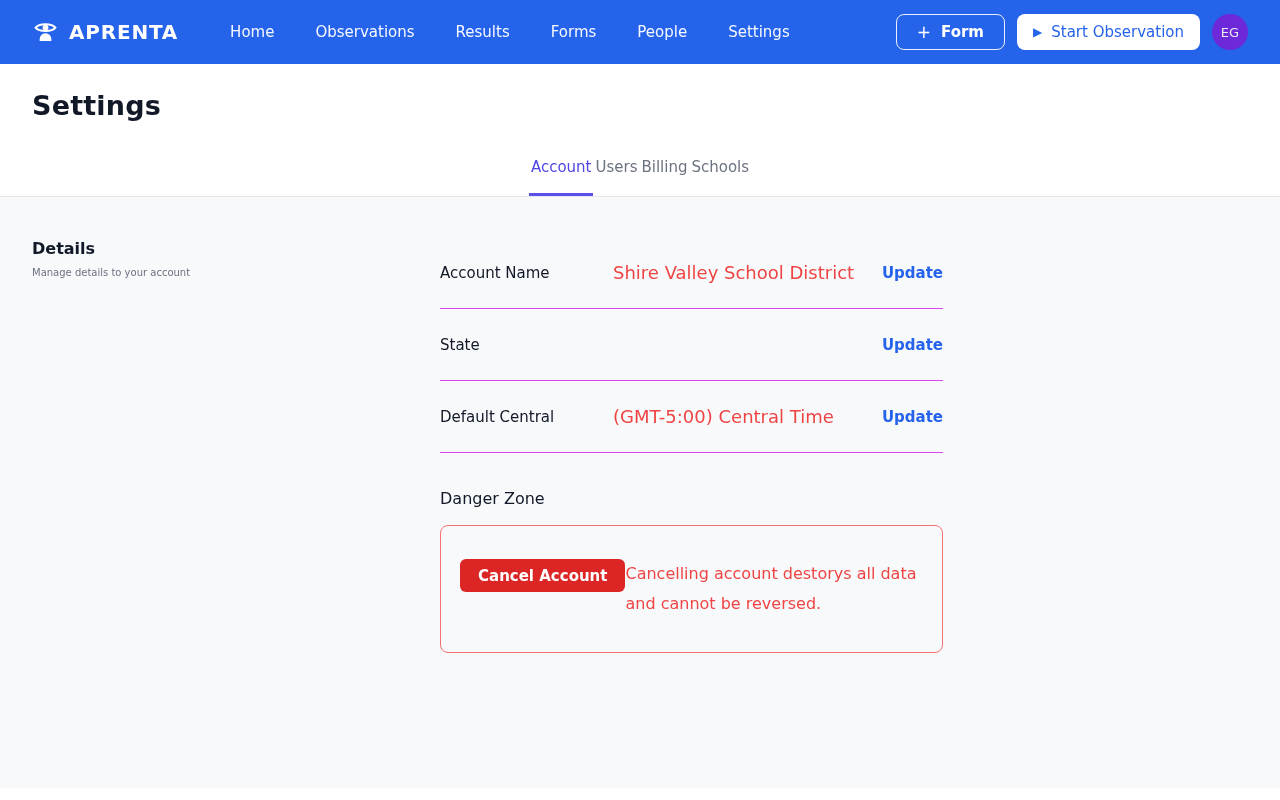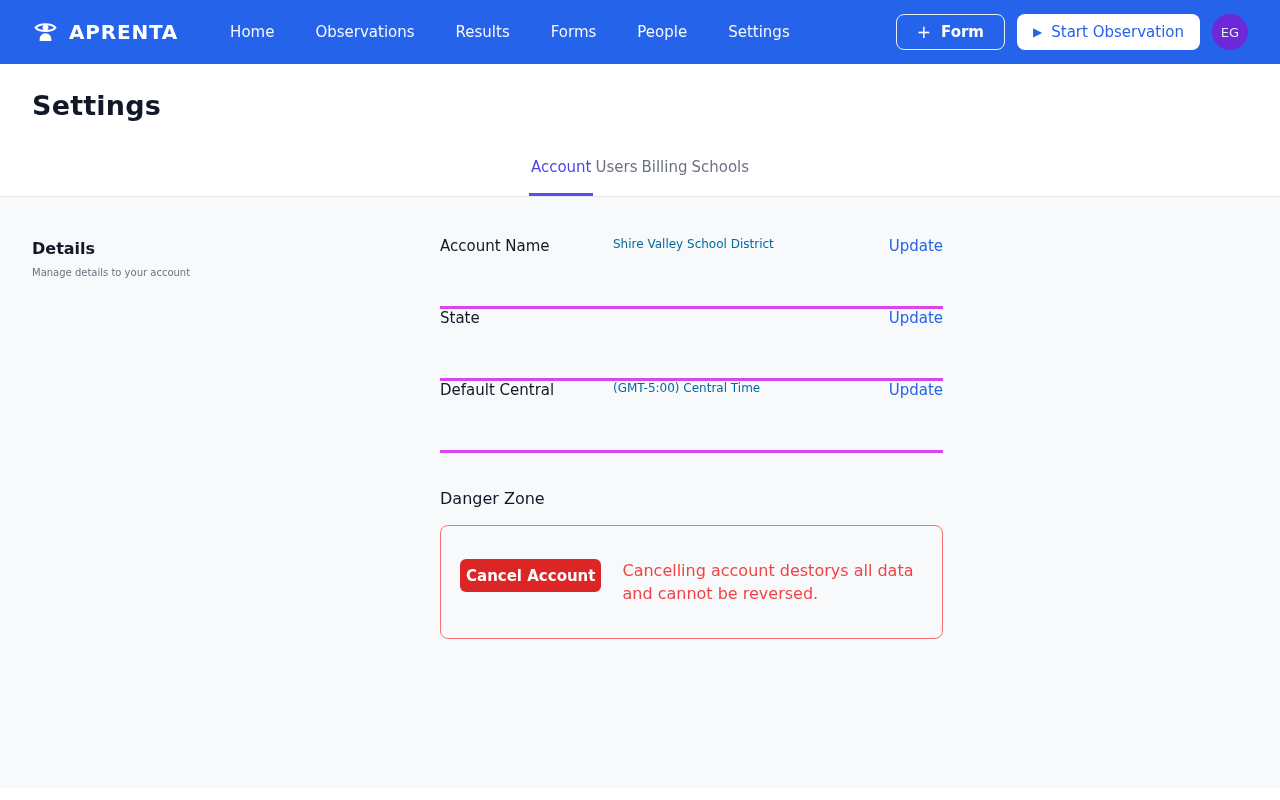--- a/index.html
+++ b/index.html
@@ -146,40 +146,41 @@
   }
   .settings-panel {
     position: absolute;
     left: 440px;
     top: 40px;
     width: 503px;
   }
   .setting-row {
     height: 72px;
     display: flex;
-    align-items: flex-start;
-    border-bottom: 3px solid #d946ef;
+    align-items: center;
+    border-bottom: 1px solid #d946ef;
   }
   .setting-label {
     width: 173px;
     font-size: 15px;
     color: #111827;
     flex-shrink: 0;
   }
   .setting-value {
     flex: 1;
-    font-size: 12px;
-    color: #0369a1;
+    font-size: 18px;
+    color: #ef4444;
   }
   .update-link {
     font-size: 15px;
     color: #2563eb;
     cursor: pointer;
     text-decoration: none;
     white-space: nowrap;
+    font-weight: bold;
   }
 
   .danger-heading {
     margin-top: 36px;
     font-size: 16px;
     color: #111827;
   }
   .danger-box {
     margin-top: 17px;
     border: 1px solid #f87171;
@@ -187,31 +188,30 @@
     padding: 33px 20px 33px 19px;
     display: flex;
     align-items: flex-start;
   }
   .btn-cancel-account {
     background: #dc2626;
     color: #ffffff;
     border: none;
     border-radius: 6px;
     height: 33px;
-    padding: 0 6px;
+    padding: 0 18px;
     font-size: 15px;
     font-weight: 700;
     cursor: pointer;
     flex-shrink: 0;
     font-family: inherit;
   }
   .danger-text {
-    margin-left: 21px;
     font-size: 16px;
-    line-height: 23px;
+    line-height: 30px;
     color: #ef4444;
     max-width: 305px;
   }
 </style>
 </head>
 <body>
 
 <header class="navbar">
   <div class="brand">
     <span style="display:flex;align-items:center;">

